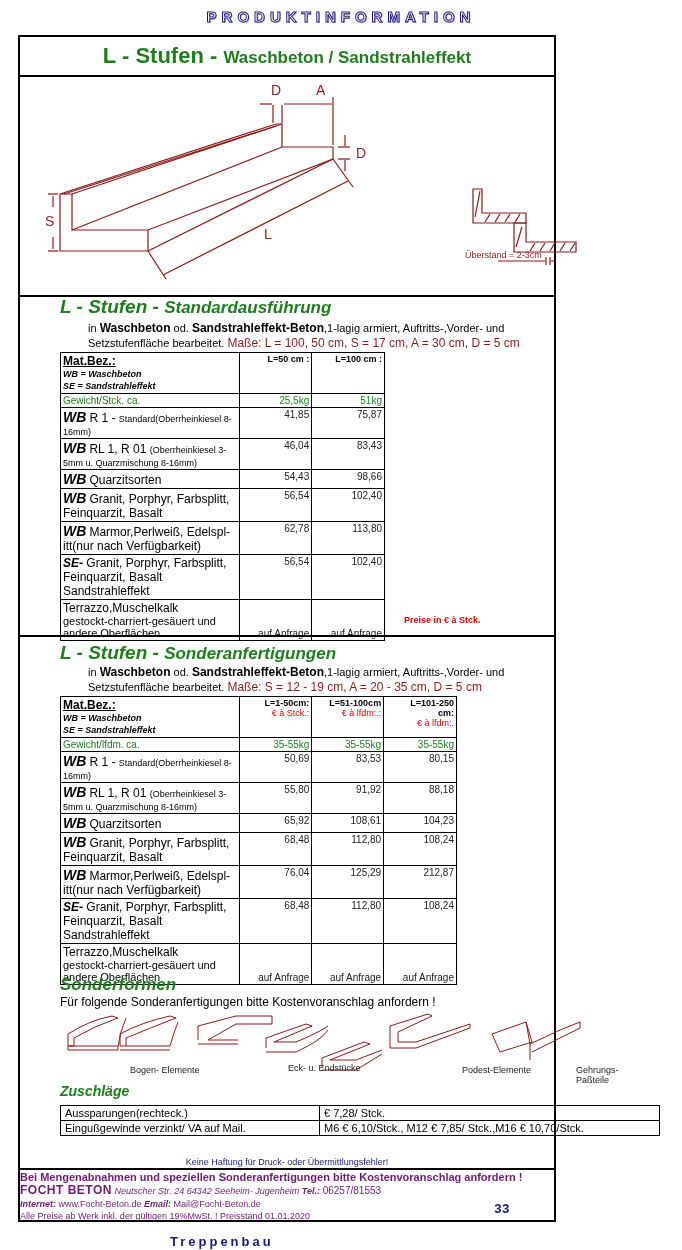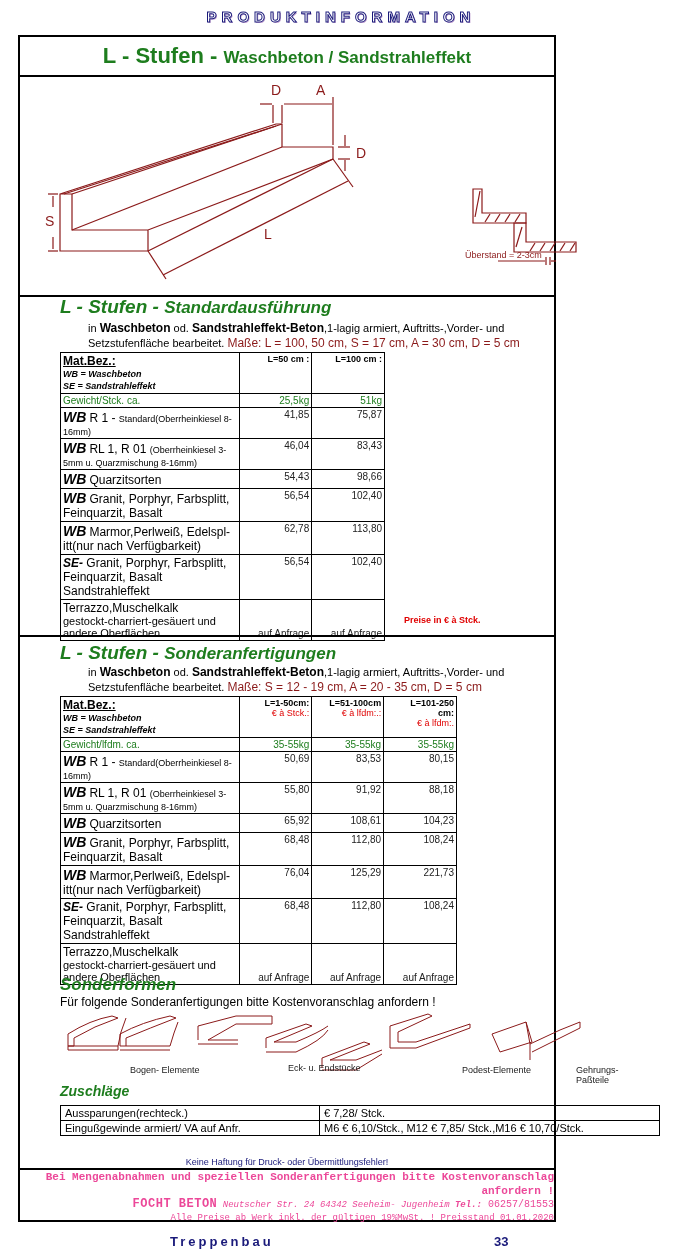--- a/index.html
+++ b/index.html
@@ -26,29 +26,29 @@
   .big { font-size: 12px; }
   .small { font-size: 9px; }
   .bottom { vertical-align: bottom !important; }
   .preise-note { position: absolute; left: 384px; top: 578px; font-size: 9px; font-weight: bold; color: #e00000; }
   .sep { position: absolute; left: 0; width: 100%; height: 0; border-top: 2px solid #000; }
   .sonder-text { position: absolute; left: 40px; top: 958px; font-size: 12px; }
   .form-label { position: absolute; font-size: 9px; color: #222; padding-left: 6px; }
   table.zuschlag { position: absolute; left: 40px; top: 1068px; width: 600px; border-collapse: collapse; font-size: 11px; }
   table.zuschlag td { border: 1px solid #000; padding: 1px 4px; }
   .haftung { position: absolute; left: 0; width: 100%; top: 1120px; text-align: center; font-size: 9px; color: #1a1a7a; }
-  .footer { position: absolute; left: 0; width: 100%; top: 1133px; text-align: right; color: #ec4899; font-family: Liberation Mono, monospace; }
+  .footer { position: absolute; left: 0; width: 100%; top: 1133px; text-align: left; color: #701a75; }
   .footer .l1 { font-size: 11px; font-weight: bold; line-height: 14px; }
   .footer .l2 { font-size: 10px; line-height: 13px; }
   .footer .l2 .brand { font-weight: 900; font-size: 12px; letter-spacing: 0.5px; }
   .footer .l2 i, .footer .l3 i { font-size: 9px; }
   .footer .l3 { font-size: 9px; line-height: 12px; }
   .footer .l4 { font-size: 9px; line-height: 12px; }
   .page-footer-left { position: absolute; left: 170px; top: 1234px; font-size: 13px; font-weight: bold; letter-spacing: 3px; color: #1a1a7a; }
-  .page-footer-right { position: absolute; left: 494px; top: 1234px; font-size: 13px; font-weight: bold; color: #1a1a7a; }
+  .page-footer-right { position: absolute; left: 494px; top: 1202px; font-size: 13px; font-weight: bold; color: #1a1a7a; font-family: Liberation Mono, monospace; }
 </style>
 </head>
 <body>
 
 <div class="top-title">PRODUKTINFORMATION</div>
 
 <div class="frame">
 
   <div class="head-band">
     <span class="h1"><span>L - Stufen - </span><small>Waschbeton / Sandstrahleffekt</small></span>
@@ -221,21 +221,21 @@
     <tr>
       <td><span class="wb">WB</span> <span class="big">Granit, Porphyr, Farbsplitt, Feinquarzit, Basalt</span></td>
       <td class="num">68,48</td>
       <td class="num">112,80</td>
       <td class="num">108,24</td>
     </tr>
     <tr>
       <td><span class="wb">WB</span> <span class="big">Marmor,Perlweiß, Edelspl-itt(nur nach Verfügbarkeit)</span></td>
       <td class="num">76,04</td>
       <td class="num">125,29</td>
-      <td class="num">221,73</td>
+      <td class="num">212,87</td>
     </tr>
     <tr>
       <td><span class="wb" style="font-size:12px">SE-</span><span class="big"> Granit, Porphyr, Farbsplitt, Feinquarzit, Basalt Sandstrahleffekt</span></td>
       <td class="num">68,48</td>
       <td class="num">112,80</td>
       <td class="num">108,24</td>
     </tr>
     <tr>
       <td><span class="big">Terrazzo,Muschelkalk</span><br><span style="font-size:11px">gestockt-charriert-gesäuert und andere Oberflächen</span></td>
       <td class="num bottom">auf Anfrage</td>
@@ -277,30 +277,31 @@
     <colgroup>
         <col style="width:259px">
         <col>
       </colgroup>
     <tbody>
     <tr>
           <td>Aussparungen(rechteck.)</td>
           <td>€ 7,28/ Stck.</td>
         </tr>
     <tr>
-          <td>Eingußgewinde armiert/ VA auf Anfr.</td>
+          <td>Eingußgewinde verzinkt/ VA auf Mail.</td>
           <td>M6   € 6,10/Stck., M12  € 7,85/ Stck.,M16  € 10,70/Stck.</td>
         </tr>
   </tbody>
     </table>
   <div class="haftung">Keine Haftung für Druck- oder Übermittlungsfehler!</div>
 
   <div class="sep" style="top:1131px;"></div>
 
   <div class="footer">
     <div class="l1">Bei Mengenabnahmen und speziellen Sonderanfertigungen bitte Kostenvoranschlag anfordern !</div>
     <div class="l2"><span class="brand">FOCHT BETON</span><i> Neutscher Str. 24   64342 Seeheim- Jugenheim </i><b><i>Tel.:</i></b><span> 06257/81553</span></div>
+    <div class="l3"><b><i>Internet:</i></b><span> www.Focht-Beton.de     </span><b><i>Email:</i></b><span> Mail@Focht-Beton.de</span></div>
     <div class="l4">Alle Preise ab Werk inkl. der gültigen 19%MwSt. !    Preisstand 01.01.2020</div>
   </div>
 </div>
 
 <div class="page-footer-left">Treppenbau</div>
 <div class="page-footer-right">33</div>
 
 </body></html>

